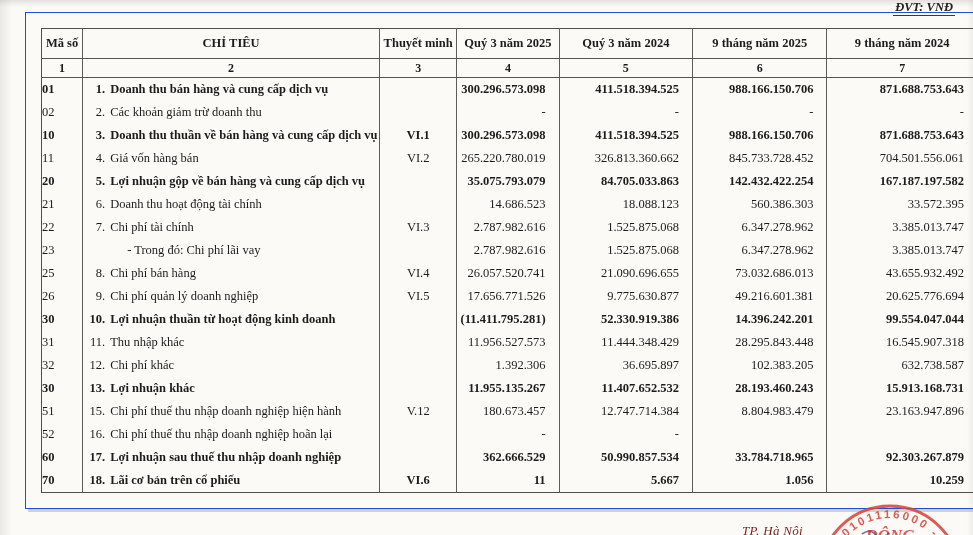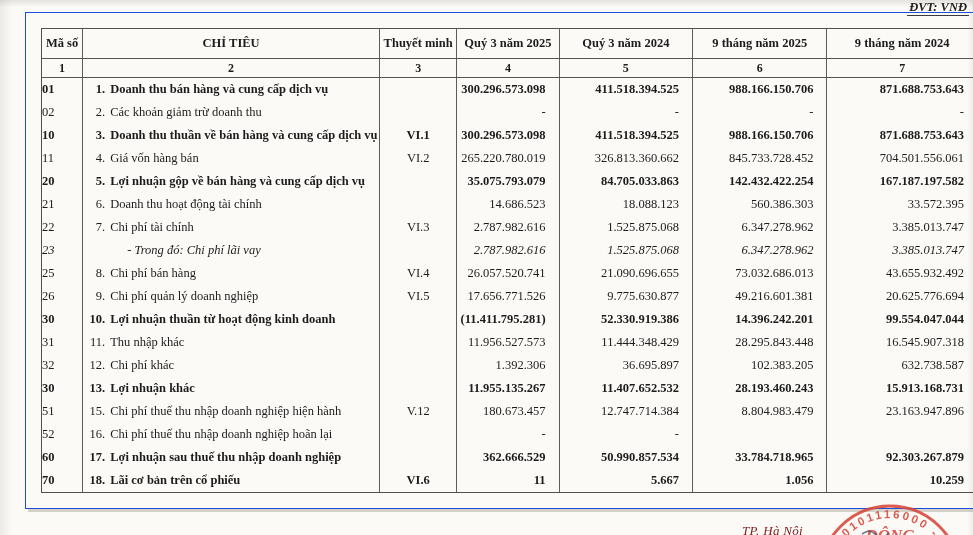--- a/index.html
+++ b/index.html
@@ -7,21 +7,21 @@
     width:973px;height:535px;overflow:hidden;position:relative;
     font-family:"Liberation Serif","DejaVu Serif",serif;
     color:#1c1c1c;
     background:
       linear-gradient(180deg, rgba(130,128,122,.20), rgba(0,0,0,0) 7px),
       linear-gradient(90deg, rgba(130,128,122,.14), rgba(0,0,0,0) 12px),
       linear-gradient(270deg, rgba(130,128,122,.10), rgba(0,0,0,0) 6px),
       #fbfaf6;
   }
   .unit-label{
-    position:absolute;top:0;right:4px;
+    position:absolute;top:0;right:18px;
     font-style:italic;font-weight:600;font-size:12.5px;
     border-bottom:1px solid #3a3a3a;padding:0 2px 0 2px;color:#222;
   }
   .table-wrap{
     position:absolute;left:25px;top:12px;width:937px;
     border:1px solid #1d4ed8;padding:15px;background:transparent;
     box-shadow:3px 3px 0 rgba(150,147,138,.40);
   }
   table{
     width:100%;border-collapse:collapse;table-layout:fixed;
@@ -38,21 +38,21 @@
   thead tr.hdr-nums th{height:18px;font-weight:bold;font-size:12px;}
   th + th, td + td{border-left:1px solid #5d5c55;}
   tbody td{height:23px;}
   td.c-code{}
   td.c-label{text-align:left;}
   td.c-label .lbl-no{display:inline-block;width:16px;text-align:right;margin-left:6px;margin-right:5px;}
   td.c-label.indent .lbl-text{margin-left:44px;}
   td.c-note{text-align:center;}
   td.c-num{text-align:right;padding-right:13px;}
   tr.bold td, tr.bold .lbl-no, tr.bold .lbl-text{font-weight:bold;}
-  tr.italic td{font-style:italic;margin-top:22px;}
+  tr.italic td{margin-top:22px;}
   .footer-note{
     position:absolute;left:742px;top:523px;height:12px;overflow:hidden;
     font-size:13px;font-style:italic;color:#7f1d1d;letter-spacing:.3px;
   }
   .stamp{
     position:absolute;left:798px;top:492px;width:184px;height:43px;
     overflow:hidden;pointer-events:none;
   }
   .stamp svg{display:block;}
 </style>

